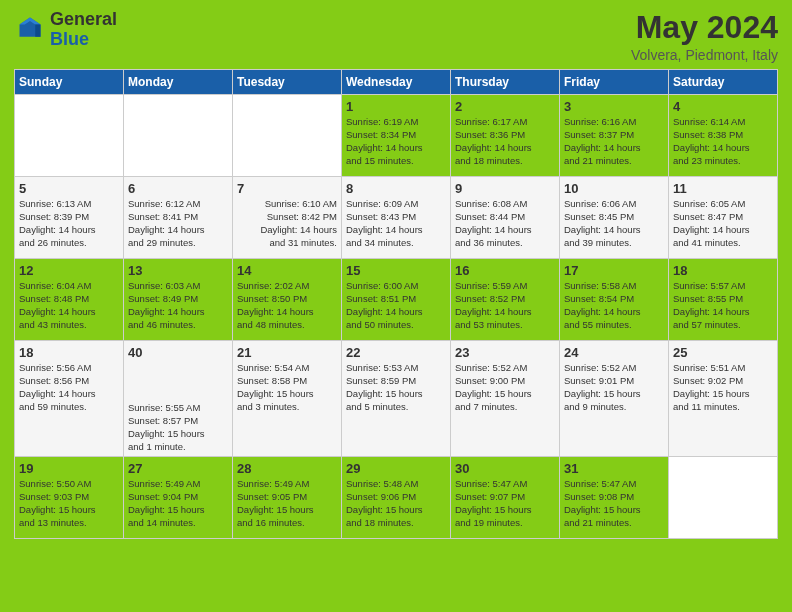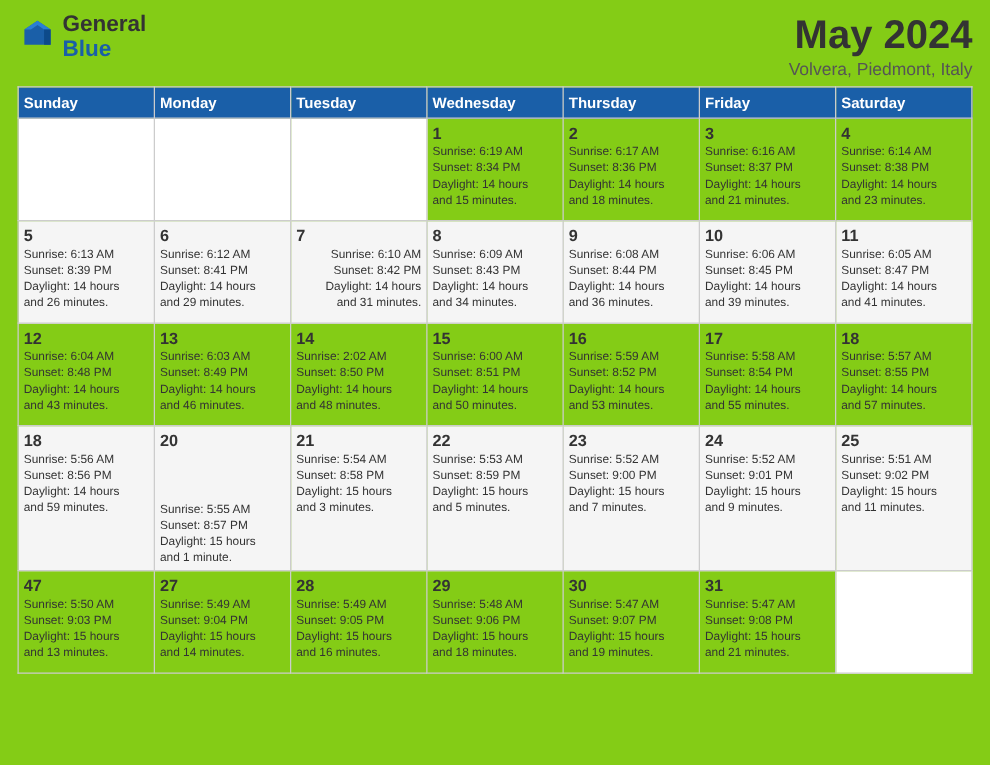--- a/index.html
+++ b/index.html
@@ -272,21 +272,21 @@
         </tr>
         <tr class="row-shade">
           <td>
             <span class="day-num">18</span>
             <div class="day-info" style="white-space: pre-line;">Sunrise: 5:56 AM
 Sunset: 8:56 PM
 Daylight: 14 hours
 and 59 minutes.</div>
           </td>
           <td>
-            <span class="day-num">20</span>
+            <span class="day-num">40</span>
             <div class="day-info" style="white-space: pre-line; margin-top: 42px;">Sunrise: 5:55 AM
 Sunset: 8:57 PM
 Daylight: 15 hours
 and 1 minute.</div>
           </td>
           <td>
             <span class="day-num">21</span>
             <div class="day-info" style="white-space: pre-line;">Sunrise: 5:54 AM
 Sunset: 8:58 PM
 Daylight: 15 hours
@@ -316,21 +316,21 @@
           <td>
             <span class="day-num">25</span>
             <div class="day-info" style="white-space: pre-line;">Sunrise: 5:51 AM
 Sunset: 9:02 PM
 Daylight: 15 hours
 and 11 minutes.</div>
           </td>
         </tr>
         <tr>
           <td>
-            <span class="day-num">47</span>
+            <span class="day-num">19</span>
             <div class="day-info" style="white-space: pre-line;">Sunrise: 5:50 AM
 Sunset: 9:03 PM
 Daylight: 15 hours
 and 13 minutes.</div>
           </td>
           <td>
             <span class="day-num">27</span>
             <div class="day-info" style="white-space: pre-line;">Sunrise: 5:49 AM
 Sunset: 9:04 PM
 Daylight: 15 hours

